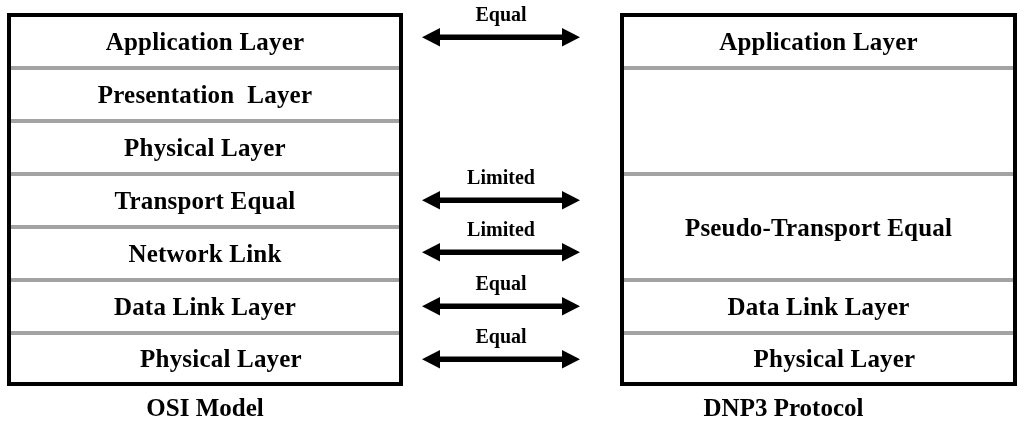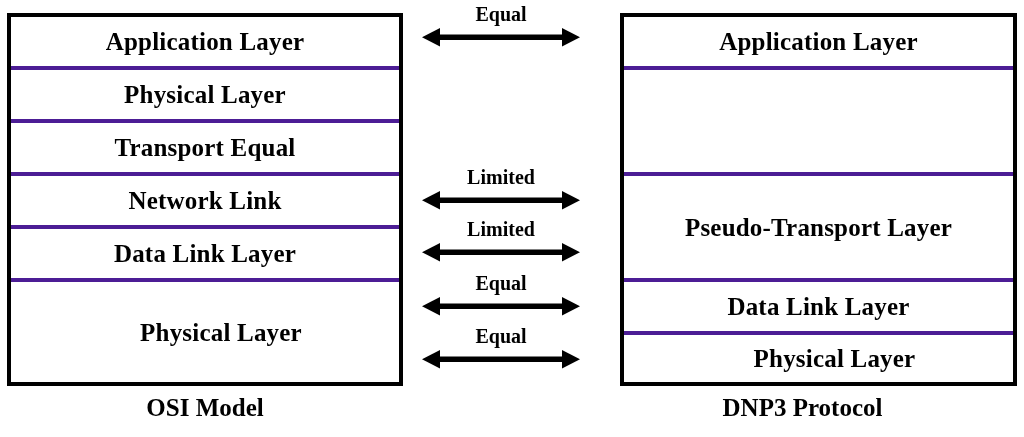--- a/index.html
+++ b/index.html
@@ -27,21 +27,21 @@
     flex-direction: column;
   }
   #osi-stack   { left: 7px;   top: 13px; width: 396px; height: 373px; }
   #dnp3-stack  { left: 620px; top: 13px; width: 397px; height: 373px; }
 
   .layer-box {
     box-sizing: border-box;
     display: flex;
     align-items: center;
     justify-content: center;
-    border-bottom: 4px solid #4c1d95;
+    border-bottom: 4px solid #a3a3a3;
     background: #ffffff;
     overflow: hidden;
   }
   .layer-box:last-child { border-bottom: none; }
 
   .layer-label {
     font-weight: bold;
     font-size: 25px;
     line-height: 1;
     color: #000000;
@@ -58,21 +58,21 @@
   .caption {
     position: absolute;
     text-align: center;
     font-weight: bold;
     font-size: 25px;
     line-height: 1;
     color: #000000;
     white-space: pre;
   }
   #osi-caption  { left: 7px;   top: 395px; width: 396px; }
-  #dnp3-caption { left: 604px; top: 395px; width: 397px; }
+  #dnp3-caption { left: 585px; top: 395px; width: 397px; }
 
   
   .arrow-group {
     position: absolute;
     left: 420px;
     width: 162px;
     height: 44px;
   }
   .arrow-label {
     position: absolute;
@@ -98,20 +98,23 @@
 </head>
 <body>
 
 <div id="canvas">
 
   <div class="stack" id="osi-stack">
     <div class="layer-box h1">
       <span class="layer-label">Application Layer</span>
     </div>
     <div class="layer-box h1">
+      <span class="layer-label">Presentation  Layer</span>
+    </div>
+    <div class="layer-box h1">
       <span class="layer-label">Physical Layer</span>
     </div>
     <div class="layer-box h1">
       <span class="layer-label">Transport Equal</span>
     </div>
     <div class="layer-box h1">
       <span class="layer-label">Network Link</span>
     </div>
     <div class="layer-box h1">
       <span class="layer-label">Data Link Layer</span>
@@ -124,21 +127,21 @@
   <div class="caption" id="osi-caption">OSI Model</div>
 
   <div class="stack" id="dnp3-stack">
     <div class="layer-box h1">
       <span class="layer-label">Application Layer</span>
     </div>
     <div class="layer-box h2">
       <span class="layer-label"></span>
     </div>
     <div class="layer-box h2">
-      <span class="layer-label">Pseudo-Transport Layer</span>
+      <span class="layer-label">Pseudo-Transport Equal</span>
     </div>
     <div class="layer-box h1">
       <span class="layer-label">Data Link Layer</span>
     </div>
     <div class="layer-box h3">
       <span class="layer-label">Physical Layer</span>
     </div>
   </div>
 
   <div class="caption" id="dnp3-caption">DNP3 Protocol</div>

